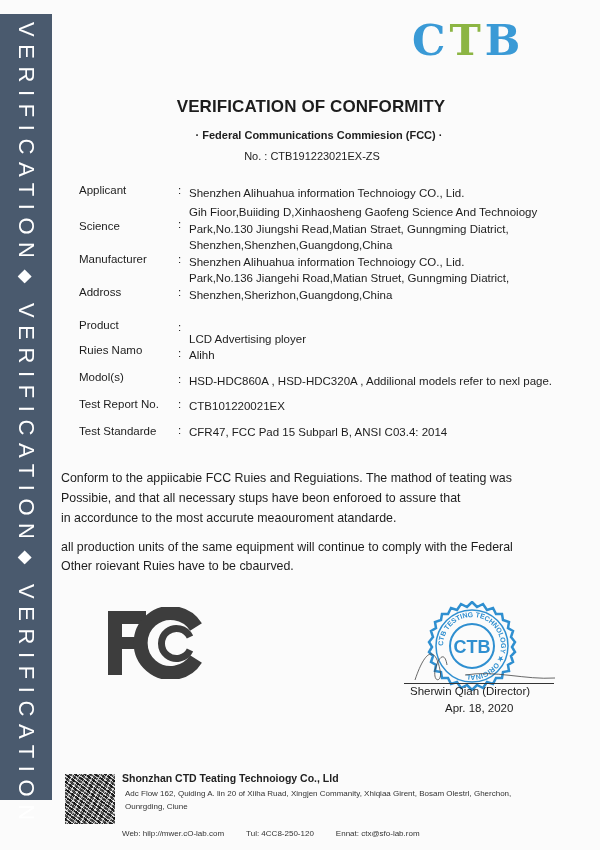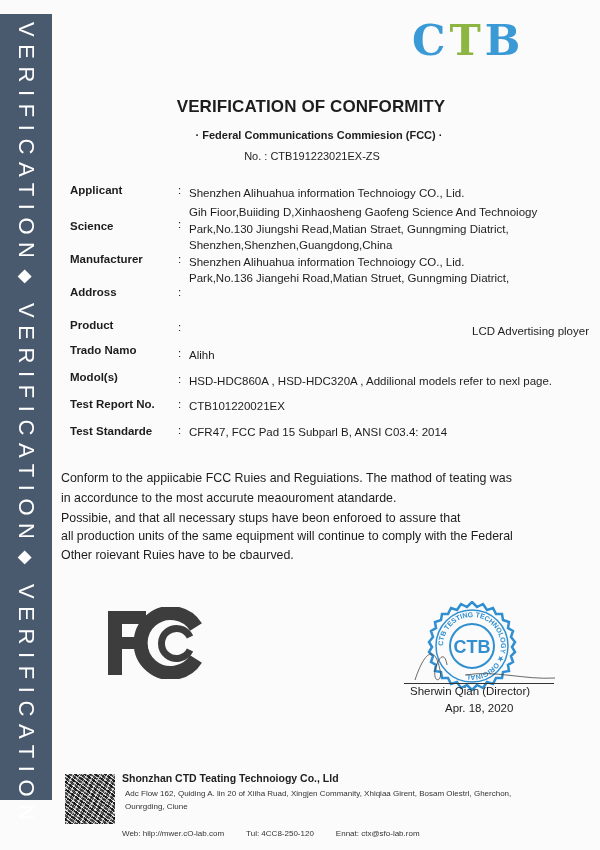--- a/index.html
+++ b/index.html
@@ -35,27 +35,27 @@
     position: absolute; left: 0; right: 0; top: 129px; text-align: center;
     font-size: 11px; font-weight: bold; padding-left: 38px;
   }
   .docno {
     position: absolute; left: 0; right: 0; top: 150px; text-align: center;
     font-size: 11px; padding-left: 24px;
   }
 
   .fields { position: absolute; left: 67px; top: 184px; width: 520px; font-size: 11.5px; }
   .field { position: absolute; left: 0; width: 520px; }
-  .field .label { position: absolute; left: 3px; font-weight: bold; font-size: 11.5px; }
+  .field .label { position: absolute; left: 12px; font-weight: normal; font-size: 11.5px; }
   .field .colon { position: absolute; left: 111px; }
   .field .value { position: absolute; left: 122px; width: 400px; line-height: 16.5px; }
 
   .statement { position: absolute; left: 61px; top: 468px; font-size: 12.4px; line-height: 20px; }
   .statement p { white-space: nowrap; }
-  .statement p.tight { line-height: 17px; }
+  .statement p.tight { line-height: 17px; margin-top: 11px; }
 
   .fcc-logo { position: absolute; left: 108px; top: 607px; }
 
   .stamp { position: absolute; left: 427px; top: 601px; }
   .sign-line { position: absolute; left: 404px; top: 683px; width: 150px; height: 1px; background: #333; }
   .signer { position: absolute; left: 410px; top: 685px; font-size: 11.5px; }
   .sign-date { position: absolute; left: 445px; top: 702px; font-size: 11.5px; }
 
   .qr {
     position: absolute; left: 65px; top: 774px; width: 50px; height: 50px;
@@ -114,29 +114,30 @@
   <div class="field" style="top:69px;">
     <span class="label">Manufacturer</span>
     <span class="colon">:</span>
     <span class="value" style="top:1px;">Shenzhen Alihuahua information Technoiogy CO., Lid.</span>
   </div>
   <div class="field" style="top:86px;">
     <span class="label" style="top:16px;">Addross</span>
     <span class="colon" style="top:16px;">:</span>
     <div class="value">
       <div>Park,No.136 Jiangehi Road,Matian Struet, Gunngming Diatrict,</div>
+      <div>Shenzhen,Sherizhon,Guangdong,China</div>
     </div>
   </div>
   <div class="field" style="top:135px;">
     <span class="label">Product</span>
     <span class="colon" style="top:2px;">:</span>
-    <span class="value" style="top:4px;text-align:right;">LCD Advertising ployer</span>
+    <span class="value" style="top:12px;">LCD Advertising ployer</span>
   </div>
   <div class="field" style="top:160px;">
-    <span class="label">Trado Namo</span>
+    <span class="label">Ruies Namo</span>
     <span class="colon" style="top:3px;">:</span>
     <span class="value" style="top:3px;">Alihh</span>
   </div>
   <div class="field" style="top:187px;">
     <span class="label">Modol(s)</span>
     <span class="colon" style="top:2px;">:</span>
     <span class="value" style="top:2px; width:450px; white-space:nowrap;">HSD-HDC860A , HSD-HDC320A , Addilional models refer to nexl page.</span>
   </div>
   <div class="field" style="top:214px;">
     <span class="label">Test Report No.</span>
@@ -145,22 +146,22 @@
   </div>
   <div class="field" style="top:241px;">
     <span class="label">Test Standarde</span>
     <span class="colon" style="top:-1px;">:</span>
     <span class="value" style="top:-1px;">CFR47, FCC Pad 15 Subparl B, ANSI C03.4: 2014</span>
   </div>
 </div>
 
 <div class="statement">
   <p>Conform to the appiicabie FCC Ruies and Reguiations. The mathod of teating was</p>
+  <p>Possibie, and that all necessary stups have beon enforoed to assure that</p>
   <p>in accordunce to the most accurute meaouroment atandarde.</p>
-  <p>Possibie, and that all necessary stups have beon enforoed to assure that</p>
   <p class="tight">all production units of the same equipment will continue to comply with the Federal</p>
   <p>Other roievant Ruies have to be cbaurved.</p>
 </div>
 
 <div class="fcc-logo">
   <svg width="100" height="72" viewBox="0 0 100 72">
     <g fill="#3d3d3d">
       <rect x="0" y="4" width="14" height="64"></rect>
       <rect x="0" y="4" width="38" height="13"></rect>
       <rect x="0" y="30" width="32" height="12"></rect>

